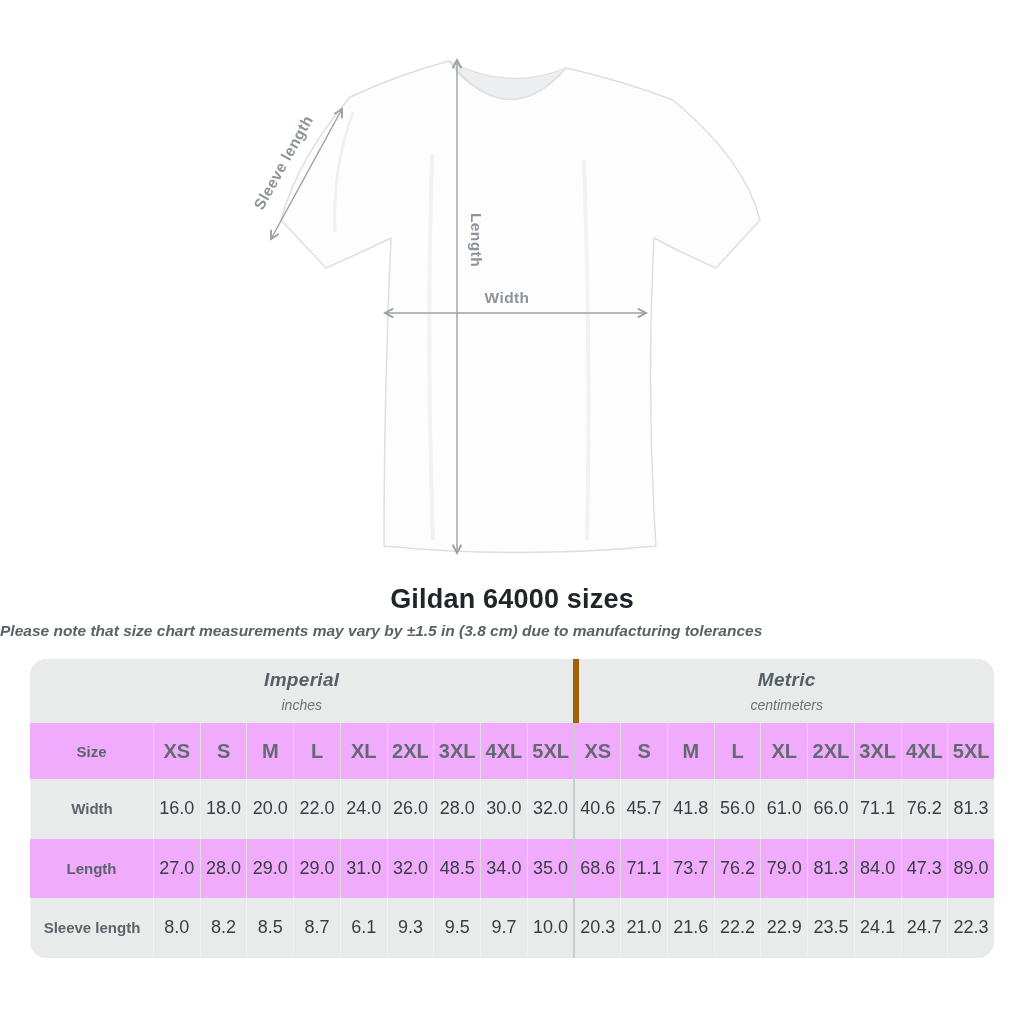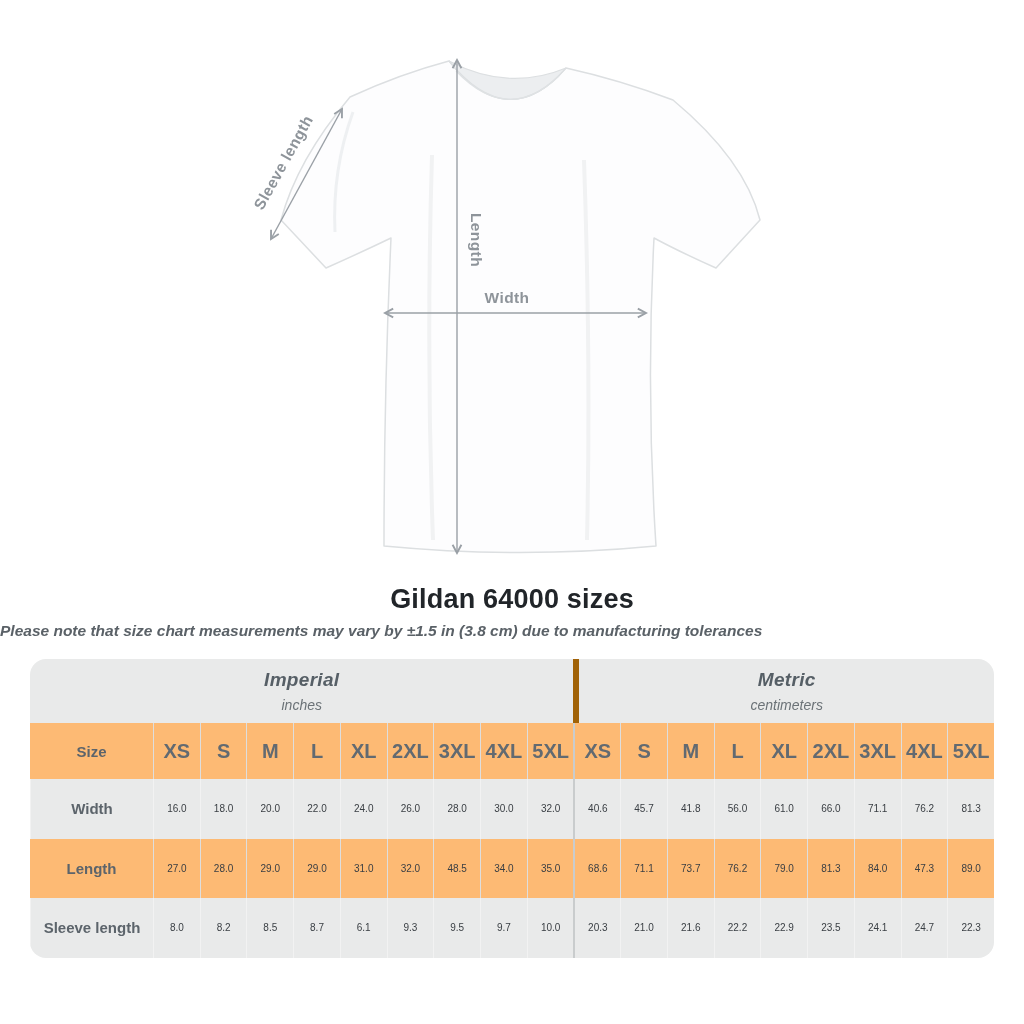--- a/index.html
+++ b/index.html
@@ -12,29 +12,29 @@
   
   .title{margin:12px 0 0;text-align:center;font-size:27px;font-weight:bold;color:#212529;letter-spacing:.2px;}
   .subtitle{margin:7px 0 0;text-align:left;font-style:italic;font-size:15.5px;color:#5a6167;font-weight:bold;}
 
   
   .table-wrap{margin:19px 30px 0;border-radius:16px;overflow:hidden;}
   table{width:964px;border-collapse:separate;border-spacing:0;table-layout:fixed;}
   col.c-lbl{width:123px;}
   td,th{padding:0;text-align:center;vertical-align:middle;font-weight:normal;}
   .band{background:#e9eaea;}
-  .white{background:#fdba74;}
+  .white{background:#f0abfc;}
   .unit-cell{height:64px;}
   .unit-name{font-weight:bold;font-style:italic;font-size:19px;color:#565f66;letter-spacing:.3px;}
   .unit-sub{font-style:italic;font-size:14px;color:#6b7277;margin-top:6px;}
   .r-size td,.r-size th{height:56px;}
   .r-data td,.r-data th{height:59.5px;}
   .lbl{font-weight:bold;font-size:15px;color:#5c646b;}
   .hd{font-weight:bold;font-size:20px;color:#626a71;}
-  .v{font-size:10px;color:#393e43;}
+  .v{font-size:18px;color:#393e43;}
   .r-size td,.r-data td{border-left:1px solid #dedede;}
   .band td.sep,.band th.sep{border-left:1px solid #f2f2f2;}
   td.m0{border-left:2px solid #c9cccd !important;}
   .unit-metric{border-left:6px solid #a16207;}
 </style>
 </head>
 <body>
 <div class="page">
 
 <svg class="diagram" viewBox="0 0 1024 572">

